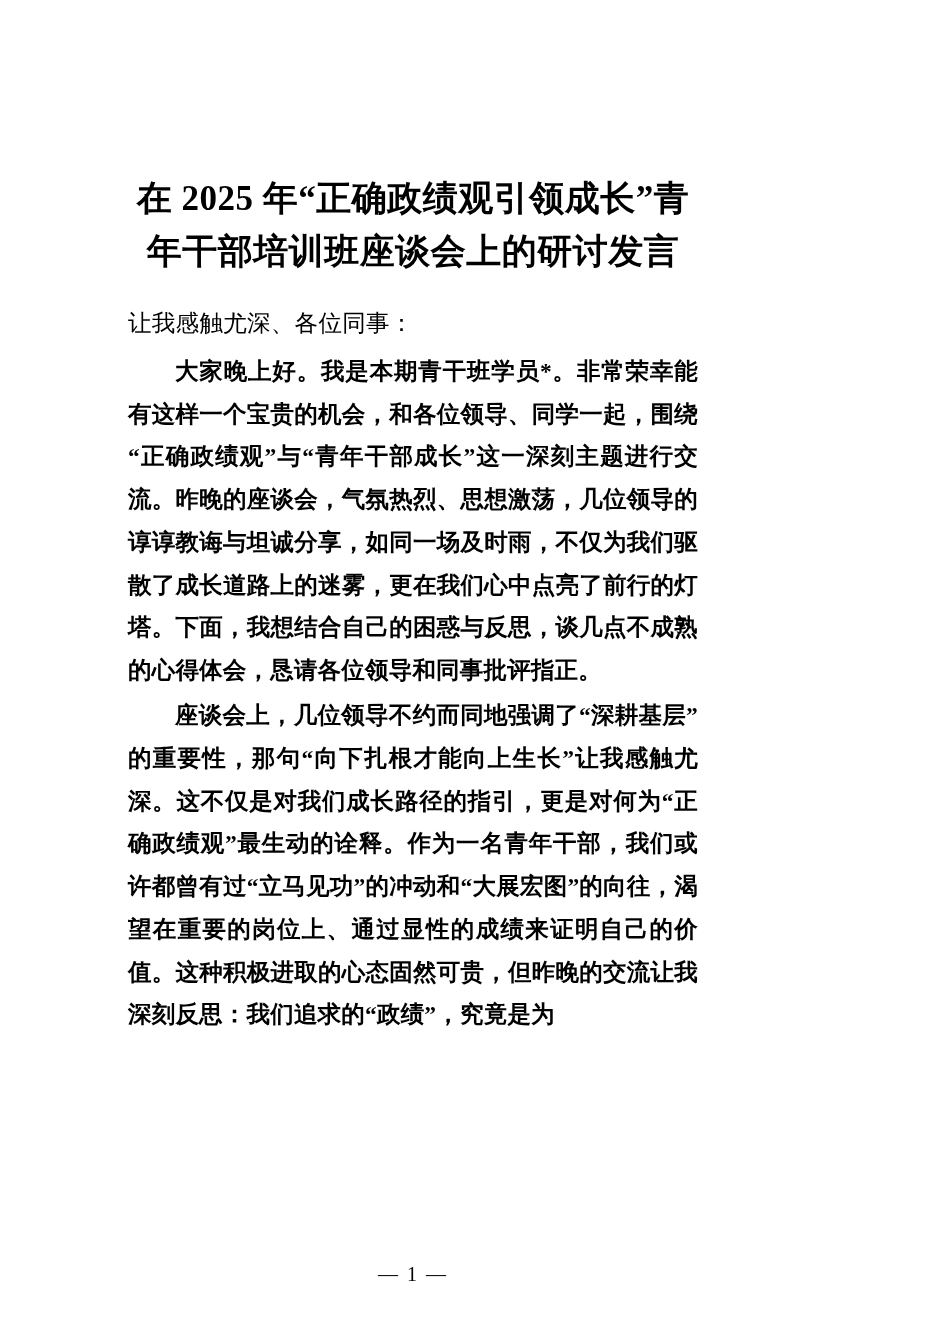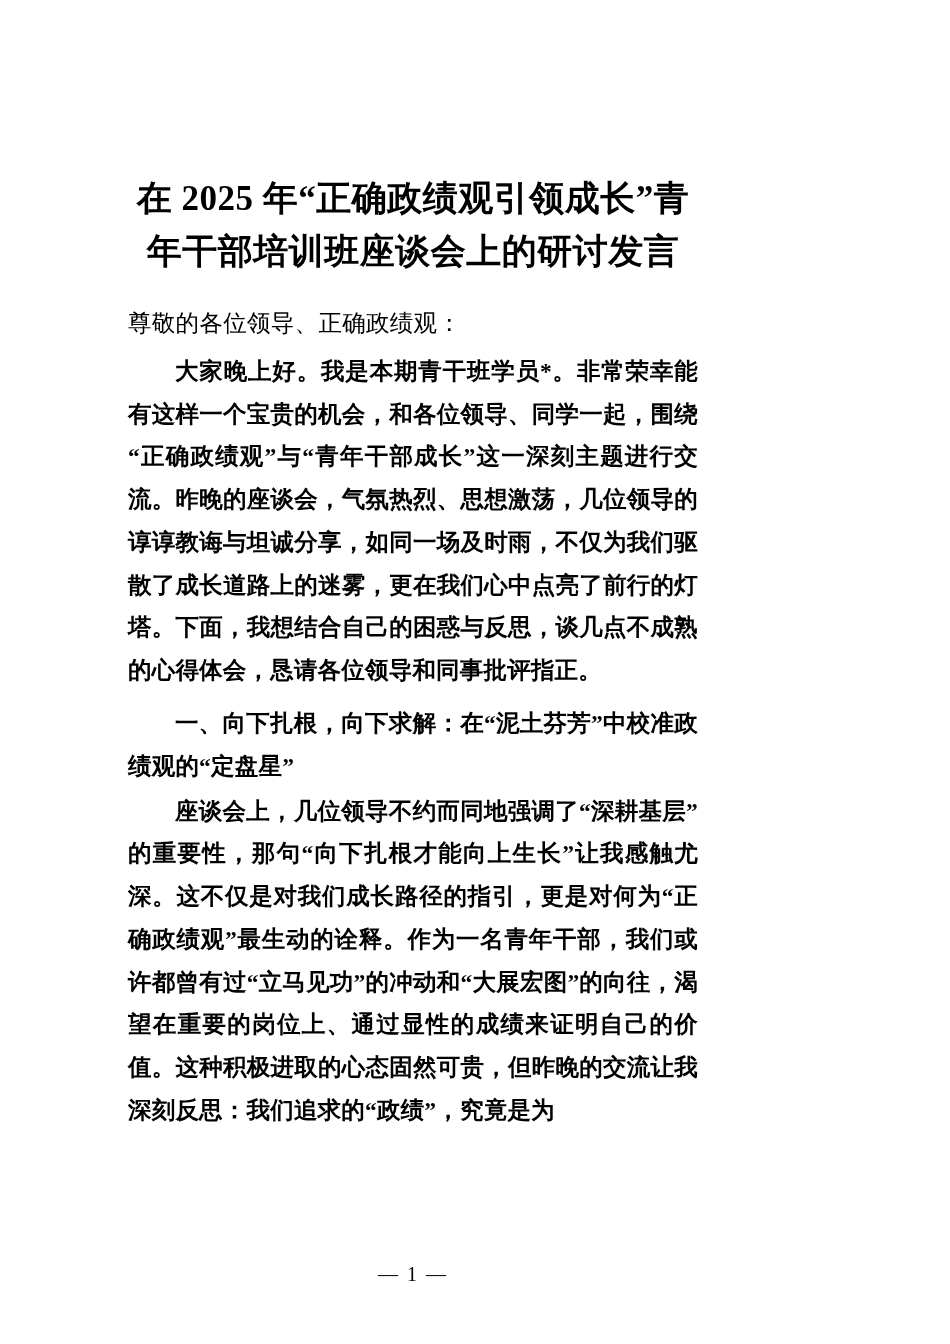--- a/index.html
+++ b/index.html
@@ -69,23 +69,22 @@
     color: #000;
   }
 </style>
 </head>
 <body>
 
 <div class="page">
 
   <h1 class="doc-title">在 2025 年“正确政绩观引领成长”青年干部培训班座谈会上的研讨发言</h1>
 
-  <p class="salutation">尊敬的各位领导、正确政绩观：</p>
+  <p class="salutation">让我感触尤深、各位同事：</p>
 
   <p class="para">大家晚上好。我是本期青干班学员*。非常荣幸能有这样一个宝贵的机会，和各位领导、同学一起，围绕“正确政绩观”与“青年干部成长”这一深刻主题进行交流。昨晚的座谈会，气氛热烈、思想激荡，几位领导的谆谆教诲与坦诚分享，如同一场及时雨，不仅为我们驱散了成长道路上的迷雾，更在我们心中点亮了前行的灯塔。下面，我想结合自己的困惑与反思，谈几点不成熟的心得体会，恳请各位领导和同事批评指正。</p>
 
-  <p class="heading">一、向下扎根，向下求解：在“泥土芬芳”中校准政绩观的“定盘星”</p>
 
   <p class="para">座谈会上，几位领导不约而同地强调了“深耕基层”的重要性，那句“向下扎根才能向上生长”让我感触尤深。这不仅是对我们成长路径的指引，更是对何为“正确政绩观”最生动的诠释。作为一名青年干部，我们或许都曾有过“立马见功”的冲动和“大展宏图”的向往，渴望在重要的岗位上、通过显性的成绩来证明自己的价值。这种积极进取的心态固然可贵，但昨晚的交流让我深刻反思：我们追求的“政绩”，究竟是为</p>
 
   <div class="footer">— 1 —</div>
 
 </div>
 
 </body></html>

